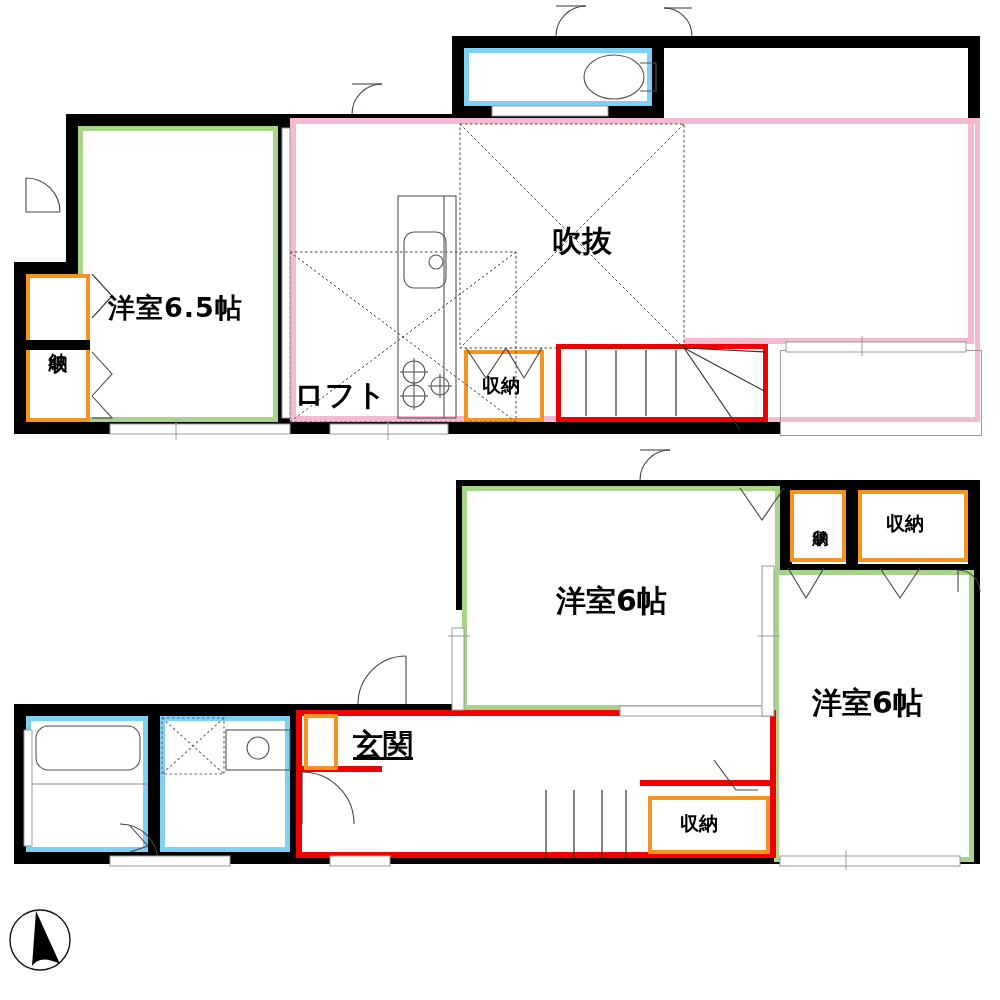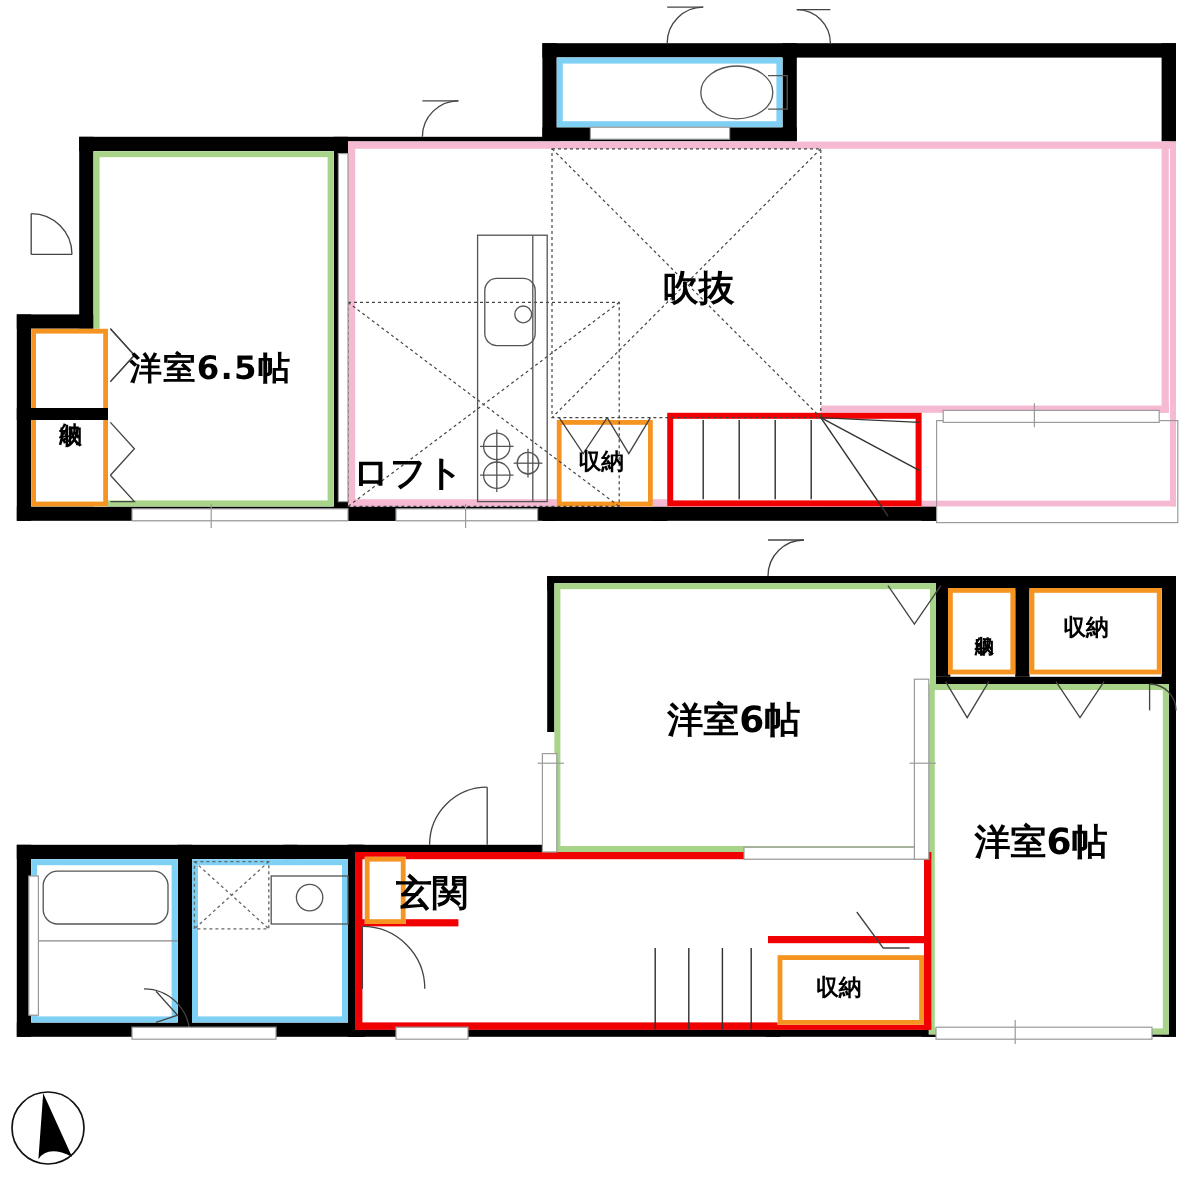--- a/index.html
+++ b/index.html
@@ -255,21 +255,21 @@
   <div class="label lbl-sm lbl-col" style="left:34px;top:322px;width:48px;">
     <div style="writing-mode:vertical-rl;text-orientation:upright;display:inline-block;line-height:1.05;">収納</div>
   </div>
 
   <div class="label lbl-sm" style="left:482px;top:376px;">収納</div>
 
   <div class="label lbl-mid" style="left:556px;top:586px;">洋室6帖</div>
 
   <div class="label lbl-mid" style="left:812px;top:688px;">洋室6帖</div>
 
-  <div class="label lbl-mid" style="left:330px;top:730px;">玄関</div>
+  <div class="label lbl-mid" style="left:353px;top:730px;text-decoration:underline;">玄関</div>
 
   <div class="label lbl-xs lbl-col" style="left:800px;top:504px;width:40px;">
     <div style="writing-mode:vertical-rl;text-orientation:upright;display:inline-block;line-height:1.05;">収納</div>
   </div>
 
   <div class="label lbl-sm" style="left:886px;top:514px;">収納</div>
 
   <div class="label lbl-sm" style="left:680px;top:814px;">収納</div>
 
   <svg class="compass" style="left:8px;top:908px;width:64px;height:64px;" viewBox="0 0 64 64">

